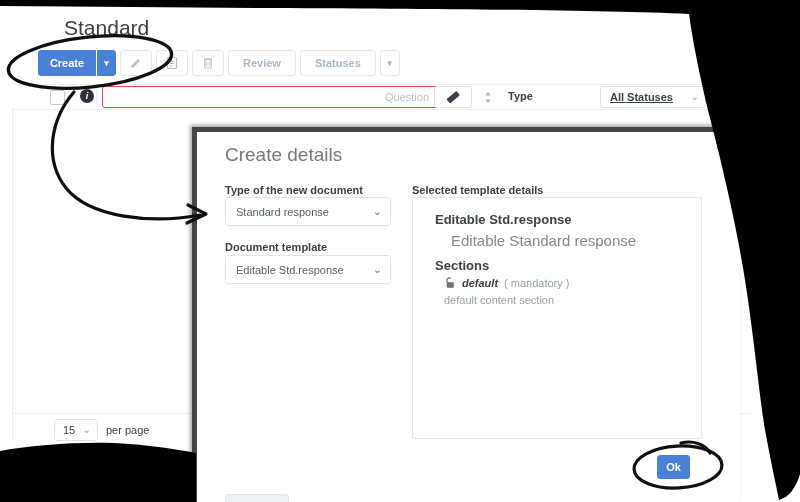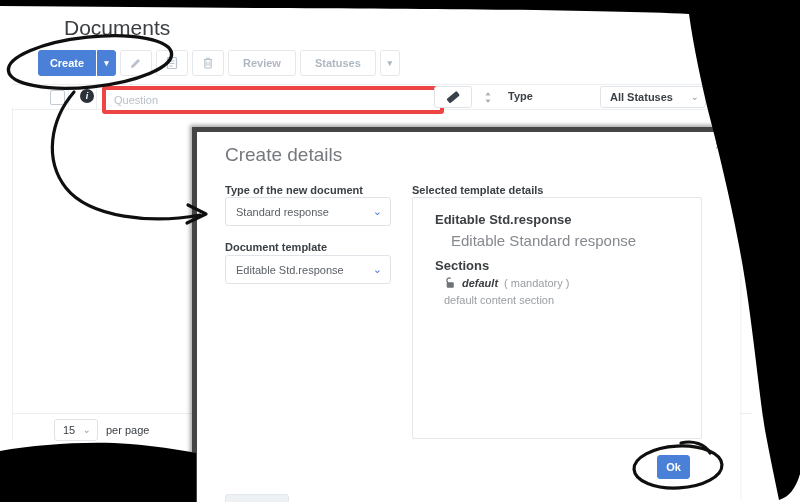--- a/index.html
+++ b/index.html
@@ -18,31 +18,31 @@
   .txt-btn{padding:0 14px;margin-left:4px;}
   .caret-btn{width:20px;margin-left:4px;font-size:9px;color:#aeb8c2;}
   .filter-row{position:absolute;left:12px;top:84px;width:750px;height:24px;
               border-top:1px solid #eceff2;border-bottom:1px solid #eceff2;background:#fff;}
   .cell-sep{position:absolute;top:0;height:24px;width:0;border-left:1px solid #eceff2;}
   .checkbox{position:absolute;left:38px;top:5px;width:13px;height:13px;border:1px solid #c2cad2;
             border-radius:2px;background:#fff;cursor:pointer;}
   .info-badge{position:absolute;left:68px;top:4px;width:14px;height:14px;border-radius:50%;
               background:#2c323a;color:#fff;font-size:9px;font-weight:700;display:flex;
               align-items:center;justify-content:center;font-style:italic;}
-  .q-input{position:absolute;left:90px;top:1px;width:318px;height:18px;border:4px solid #ef4444;
+  .q-input{position:absolute;left:90px;top:1px;width:318px;height:18px;border:1px solid #ef4444;
            border-radius:3px;font-size:11px;padding:1px 8px;color:#5a6066;outline:none;
-           font-family:"Liberation Sans",sans-serif;}
+           font-family:"Liberation Sans",sans-serif;text-align:right;}
   .q-input::placeholder{color:#b8c0c9;}
   .eraser-btn{position:absolute;left:422px;top:1px;width:36px;height:20px;border:1px solid #e0e4e9;
               border-radius:3px;background:#fff;display:flex;align-items:center;justify-content:center;cursor:pointer;}
   .sort-ic{position:absolute;left:472px;top:5px;cursor:pointer;}
   .type-label{position:absolute;left:496px;top:5px;font-size:11px;font-weight:700;color:#3b4045;}
   .status-select{position:absolute;left:588px;top:1px;width:104px;height:20px;border:1px solid #e0e4e9;
                  border-radius:3px;background:#fff;display:flex;align-items:center;cursor:pointer;}
-  .status-select .val{font-size:11px;font-weight:700;color:#3b4045;padding-left:9px;flex:1;}
+  .status-select .val{font-size:11px;font-weight:700;color:#3b4045;padding-left:9px;flex:1;text-decoration:underline;}
   .chev{color:#9aa3ad;font-size:10px;line-height:1;padding-right:6px;}
   .table-frame{position:absolute;left:12px;top:108px;width:0;height:332px;border-left:1px solid #eceff2;}
   .pager-sep{position:absolute;left:12px;top:413px;width:740px;border-top:1px solid #eceff2;}
   .page-size{position:absolute;left:54px;top:419px;width:42px;height:20px;border:1px solid #e0e4e9;
              border-radius:3px;background:#fff;display:flex;align-items:center;cursor:pointer;}
   .page-size .val{font-size:11px;color:#3b4045;padding-left:8px;flex:1;}
   .per-page{position:absolute;left:106px;top:424px;font-size:11px;color:#3b4045;}
   
   .modal{position:absolute;left:192px;top:127px;width:543px;height:370px;background:#fff;
          border-left:5px solid #454545;border-top:5px solid #454545;
@@ -69,21 +69,21 @@
   
   .blob-frame,.annotations{position:absolute;left:0;top:0;width:800px;height:502px;pointer-events:none;}
   .blob-frame{z-index:20;}
   .annotations{z-index:30;}
 </style>
 </head>
 <body>
 
 <div class="canvas">
 
-  <div class="page-title">Documents</div>
+  <div class="page-title">Standard</div>
 
   <div class="toolbar">
     <div class="btn btn-primary create-main">Create</div>
     <div class="btn btn-primary create-caret">▾</div>
     <div class="btn btn-light icon-btn">
       <svg width="14" height="14" viewBox="0 0 14 14">
         <path d="M2.5 9.5 L9 3 L11 5 L4.5 11.5 L2 12 Z" fill="#b9c2cb"></path>
         </svg>
     </div>
     <div class="btn btn-light icon-btn">

